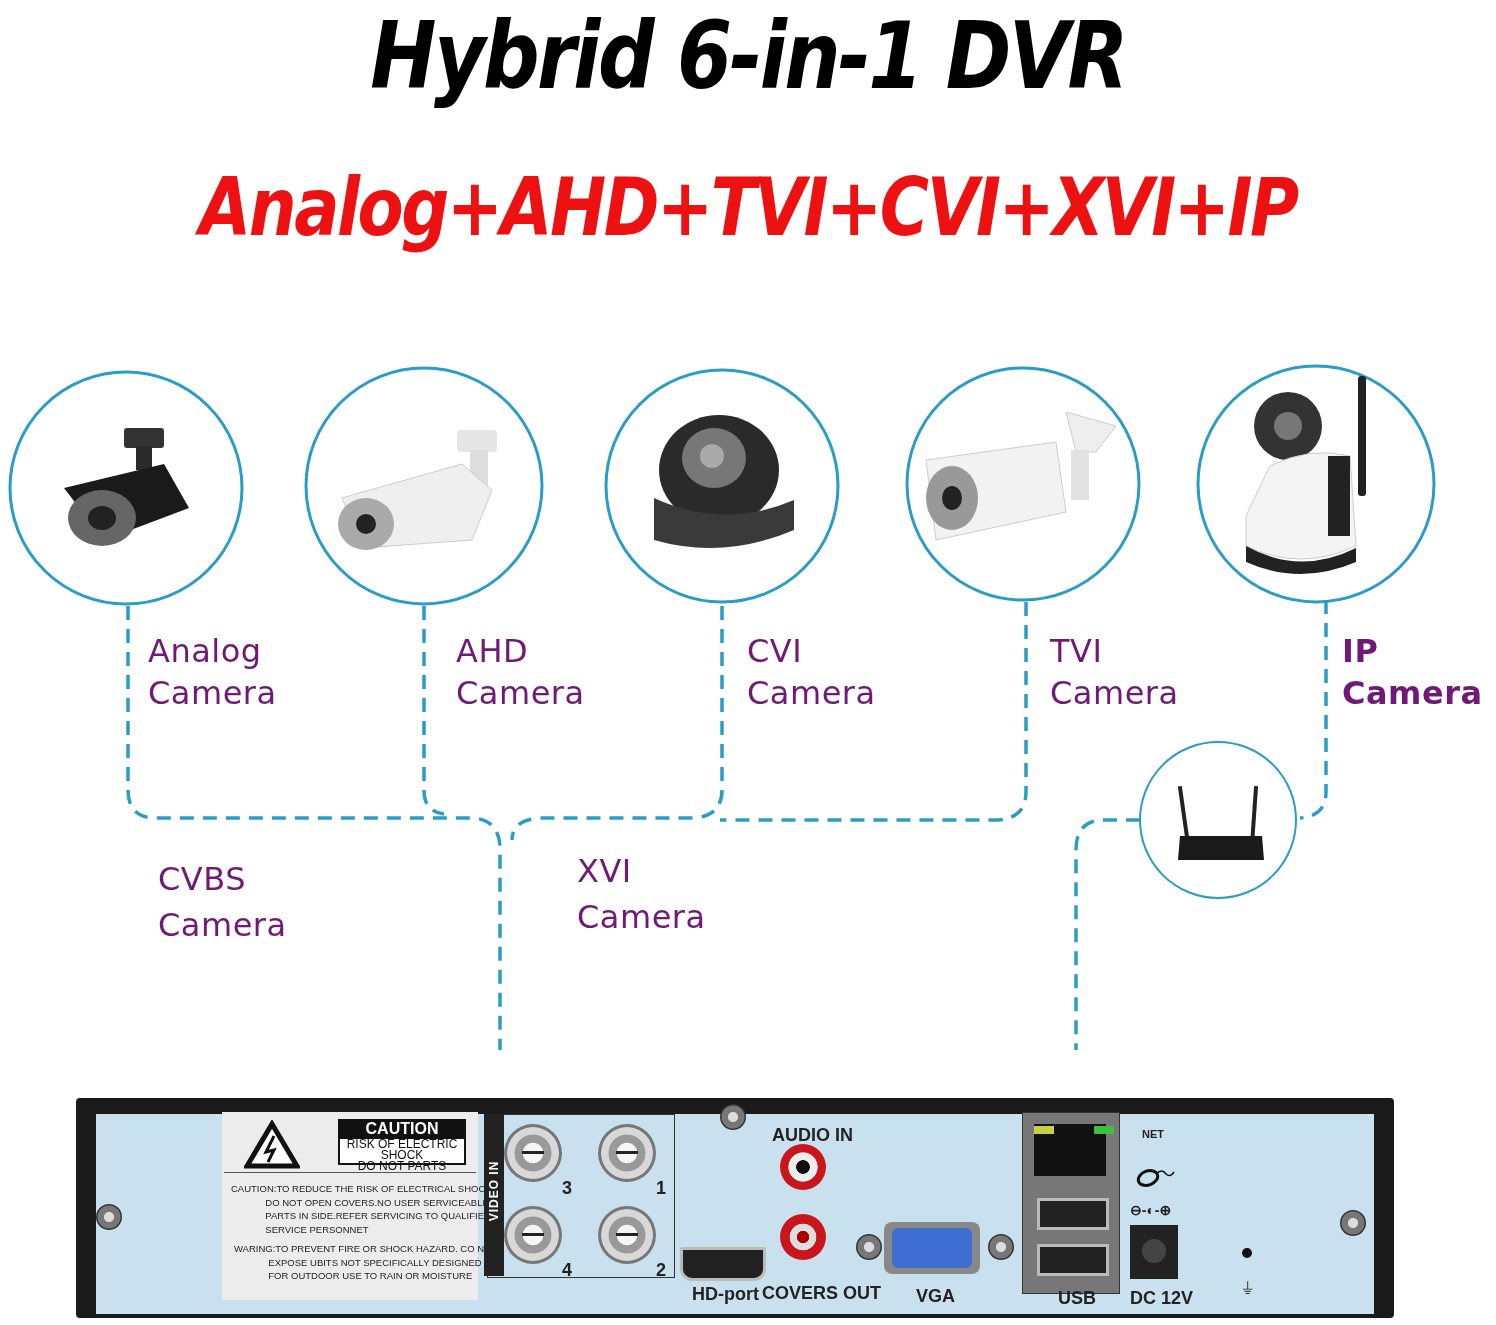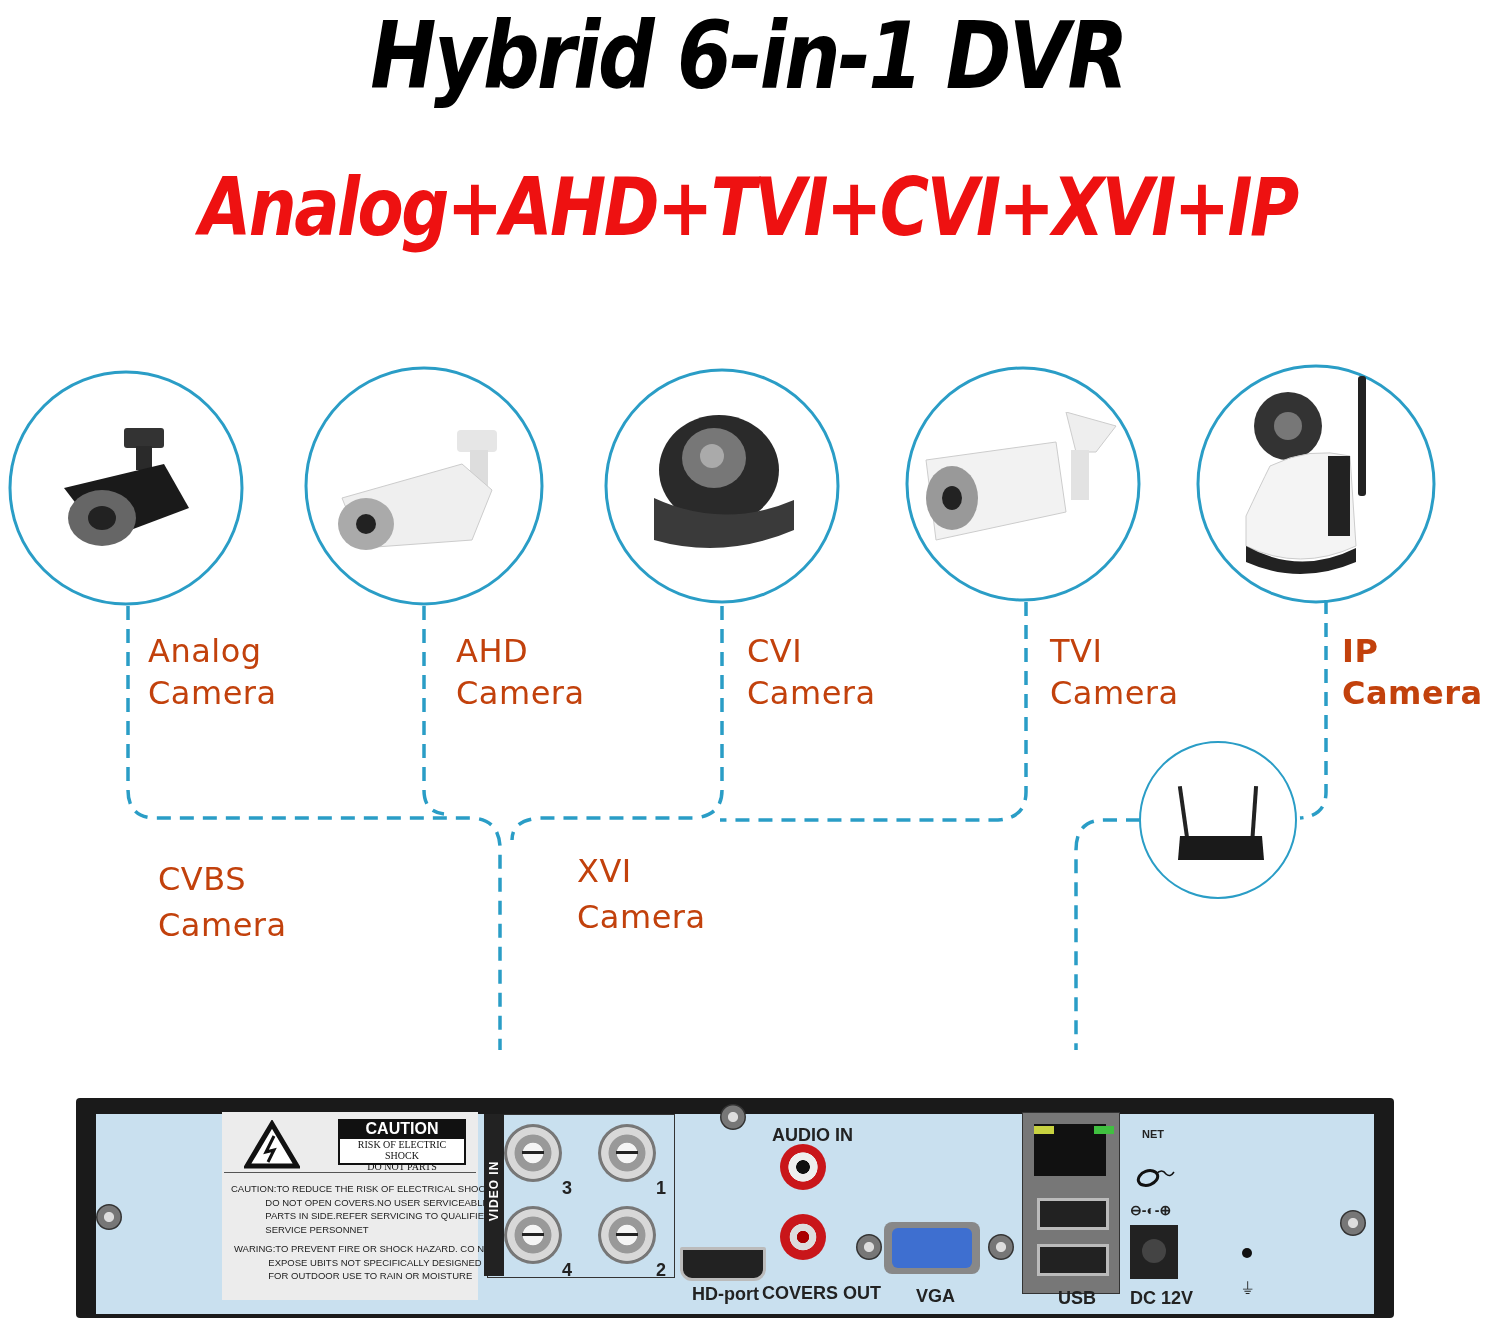--- a/index.html
+++ b/index.html
@@ -12,41 +12,41 @@
     line-height:110px;
   }
   .subtitle {
     left:0; width:1496px; top:158px; text-align:center;
     font-family:"DejaVu Sans", sans-serif; font-weight:bold; font-style:italic;
     font-size:80px; letter-spacing:-3px; color:#ee1111; transform:scaleX(0.84); transform-origin:center;
     line-height:100px;
   }
   svg.lines { position:absolute; left:0; top:0; }
   .cam-label {
-    font-family:"DejaVu Sans", sans-serif; font-size:32px; color:#c2410c; line-height:42px;
+    font-family:"DejaVu Sans", sans-serif; font-size:32px; color:#701a75; line-height:42px;
     font-weight:normal; letter-spacing:0.5px;
   }
   .dvr {
     left:76px; top:1098px; width:1318px; height:220px;
     background:#1a1a1a; border-radius:4px;
   }
   .panel {
     left:96px; top:1114px; width:1278px; height:200px;
     background:#c9e0ef;
   }
   .label-box {
     left:222px; top:1112px; width:256px; height:188px; background:#ececec;
   }
   .caution-head {
     left:338px; top:1119px; width:128px; height:46px; background:#111; color:#fff;
     text-align:center; font-weight:bold; font-size:16px; line-height:19px;
   }
   .caution-sub {
     left:340px; top:1139px; width:124px; height:24px; background:#fff; color:#111;
-    font-size:10px; line-height:11px; text-align:center;font-family:Liberation Serif, serif;
+    font-size:12px; line-height:11px; text-align:center;
   }
   .warn-text { font-size:9.5px; line-height:13.6px; color:#222; white-space:pre; font-family:"Liberation Sans Narrow","Liberation Sans", sans-serif; }
   .port-label { font-weight:bold; font-size:18px; color:#222; white-space:nowrap; }
   .video-in-box { left:487px; top:1114px; width:186px; height:162px; border:1.5px solid #333; }
   .video-in-label {
     left:484px; top:1114px; width:20px; height:162px; background:#222; color:#fff;
   }
   .video-in-label span {
     position:absolute; left:-60px; top:70px; width:140px; transform:rotate(-90deg);
     text-align:center; font-size:12px; font-weight:bold; letter-spacing:1px;

